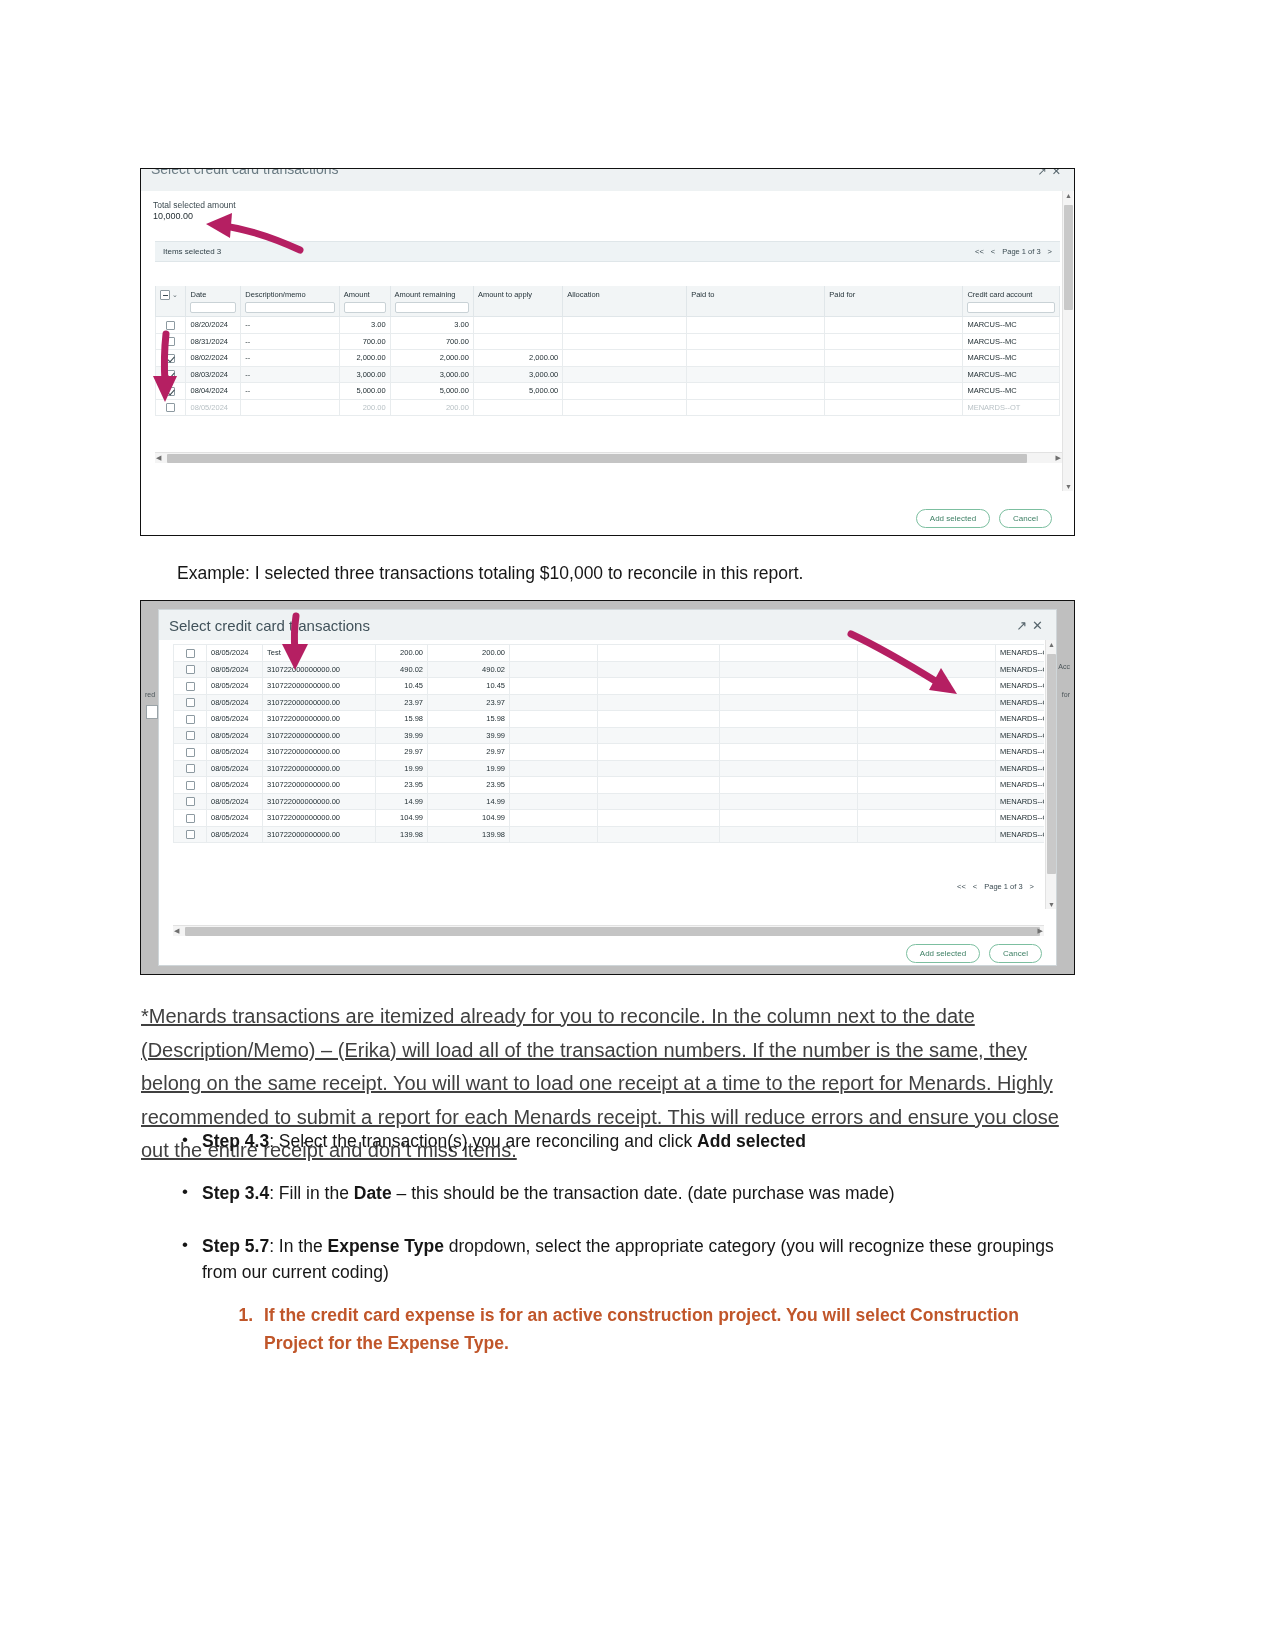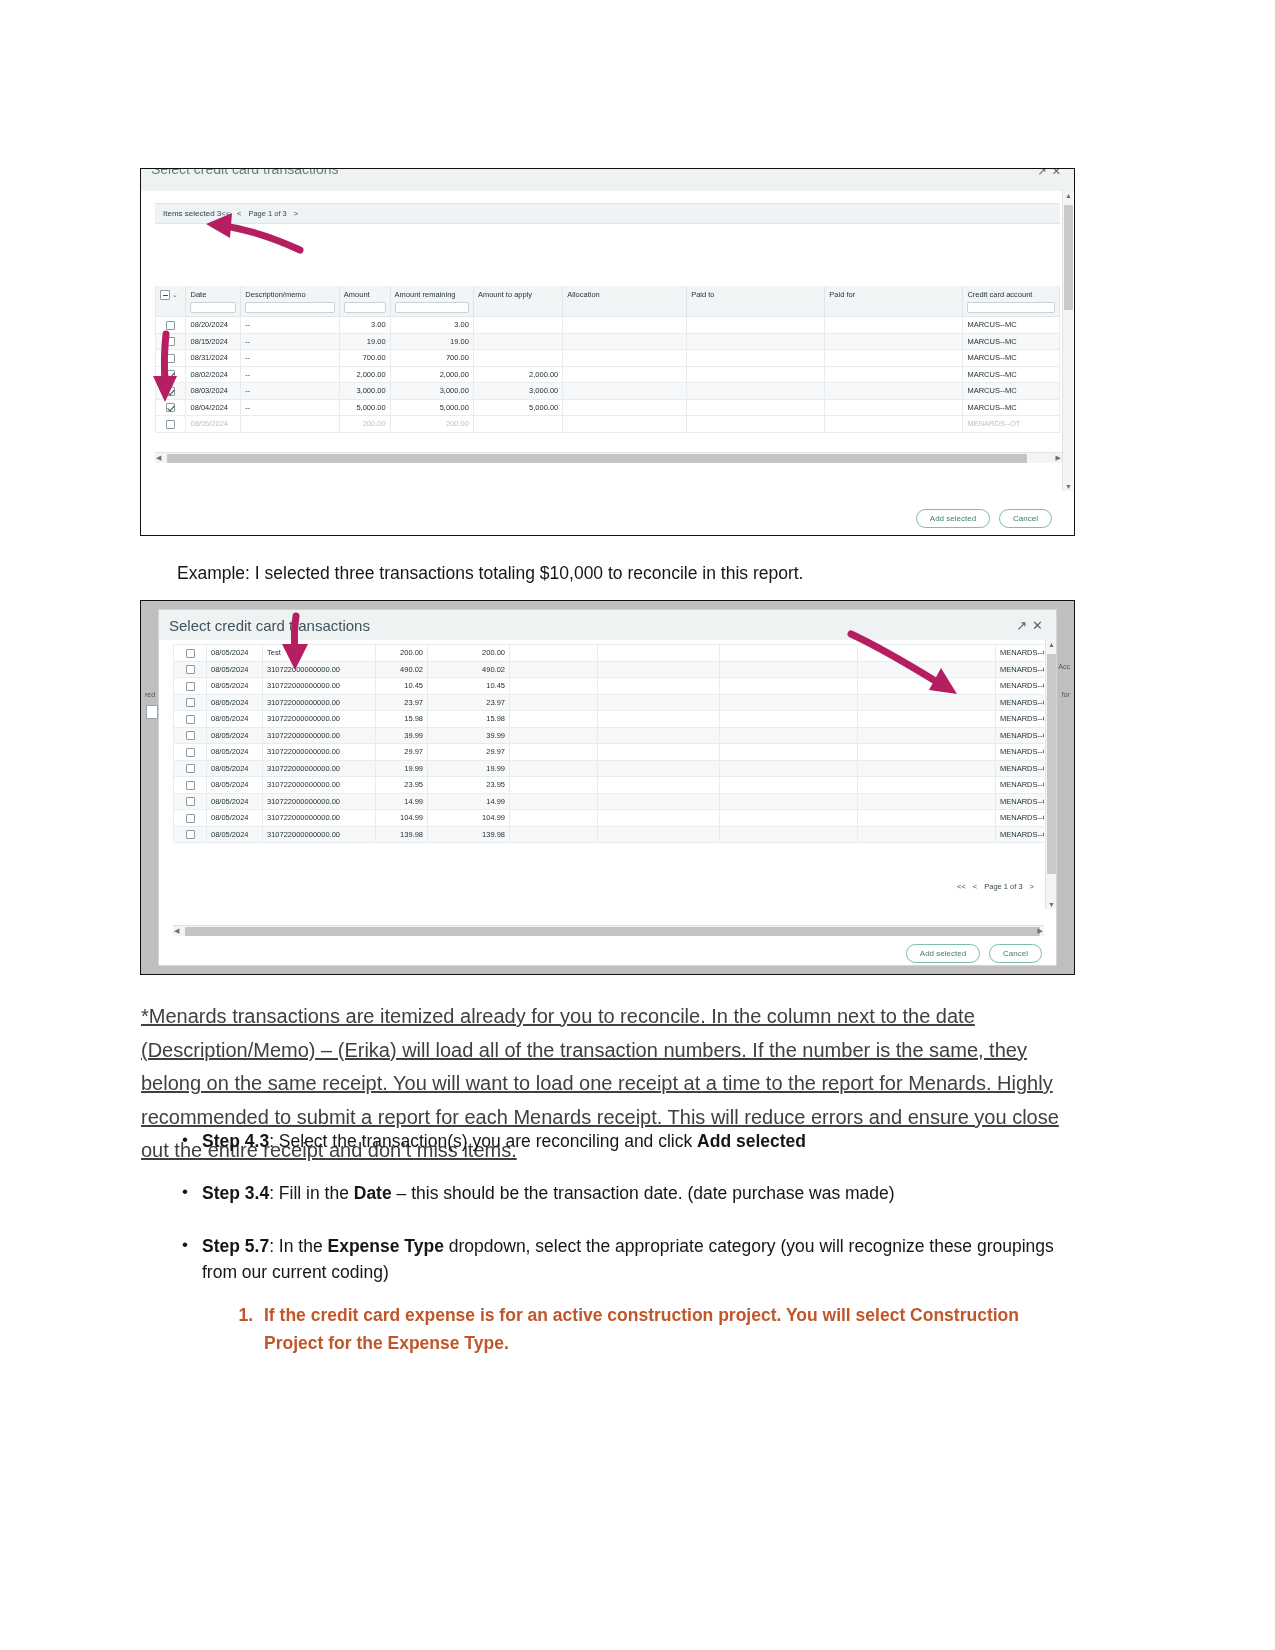--- a/index.html
+++ b/index.html
@@ -43,21 +43,21 @@
   }
   .panel-value {
     font-size:9px; color:#1f2a2e; padding:1px 0 0 2px;
   }
   .items-bar {
     background:#eef3f5;
     border-top:1px solid #dfe6e9;
     border-bottom:1px solid #dfe6e9;
     font-size:8px; color:#33434a;
     padding:5px 8px;
-    display:flex; align-items:center; 
+    display:flex; align-items:center; justify-content:space-between;
   }
   .pager { font-size:7.5px; color:#3a4a51; display:flex; gap:7px; align-items:center;}
   .pager span { white-space:nowrap; }
 
   
   table.grid { border-collapse:collapse; width:100%; table-layout:fixed; }
   table.grid th {
     background:#f2f5f6;
     border:1px solid #e0e6e9;
     border-top:none;
@@ -201,20 +201,24 @@
 <div class="shot" style="left:140px; top:168px; width:935px; height:368px;">
   <div class="shot-inner">
 
     <div class="dlg-title-bar" style="height:22px; padding-top:0; overflow:hidden;">
       <span style="position:relative; top:-8px; font-size:14px; color:#6b7c84;">Select credit card transactions</span>
       <span class="win-ctrls" style="top:-4px;">
         <span>↗</span><span>✕</span>
       </span>
     </div>
 
+    <div style="padding:6px 0 8px 10px;">
+      <div class="panel-label">Total selected amount</div>
+      <div class="panel-value">10,000.00</div>
+    </div>
 
     <div class="items-bar" style="margin:12px 14px 0 14px;">
       <span>Items selected 3</span>
       <span class="pager">
         <span>&lt;&lt;</span>
         <span>&lt;</span>
         <span>Page 1 of 3</span>
         <span>&gt;</span>
       </span>
     </div>
@@ -278,32 +282,20 @@
               <td>08/20/2024</td>
               <td>--</td>
               <td class="num">3.00</td>
               <td class="num">3.00</td>
               <td class="num"></td>
               <td></td>
               <td></td>
               <td></td>
               <td>MARCUS--MC</td>
             </tr>
-            <tr class="alt">
-              <td class="ctr"><span class="cbox"></span></td>
-              <td>08/15/2024</td>
-              <td>--</td>
-              <td class="num">19.00</td>
-              <td class="num">19.00</td>
-              <td class="num"></td>
-              <td></td>
-              <td></td>
-              <td></td>
-              <td>MARCUS--MC</td>
-            </tr>
             <tr>
               <td class="ctr"><span class="cbox"></span></td>
               <td>08/31/2024</td>
               <td>--</td>
               <td class="num">700.00</td>
               <td class="num">700.00</td>
               <td class="num"></td>
               <td></td>
               <td></td>
               <td></td>

